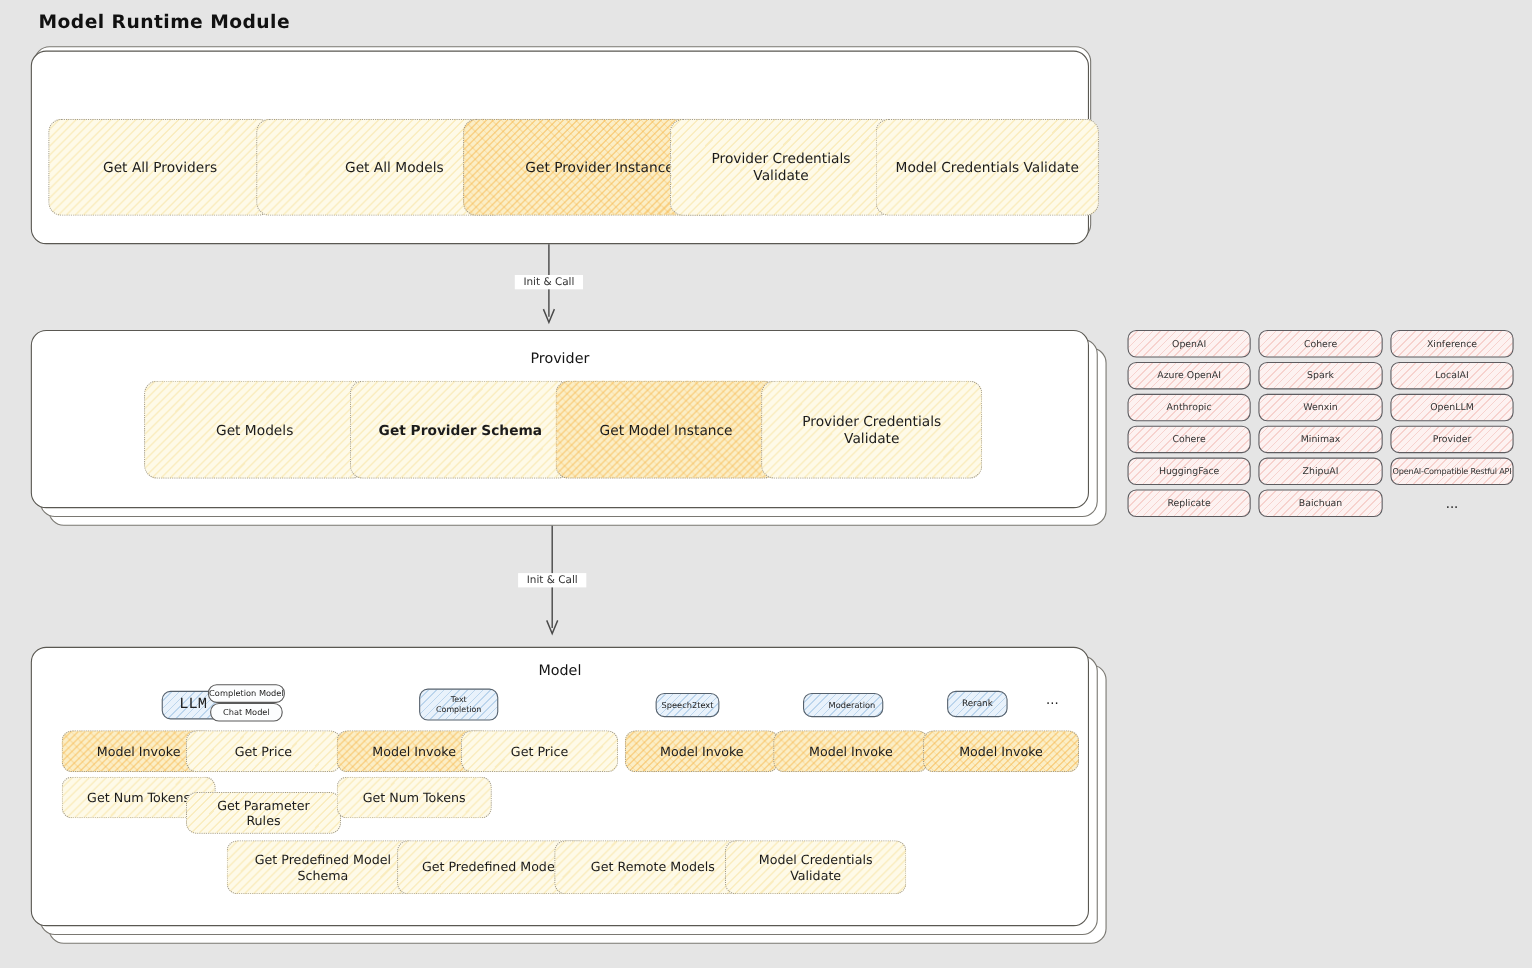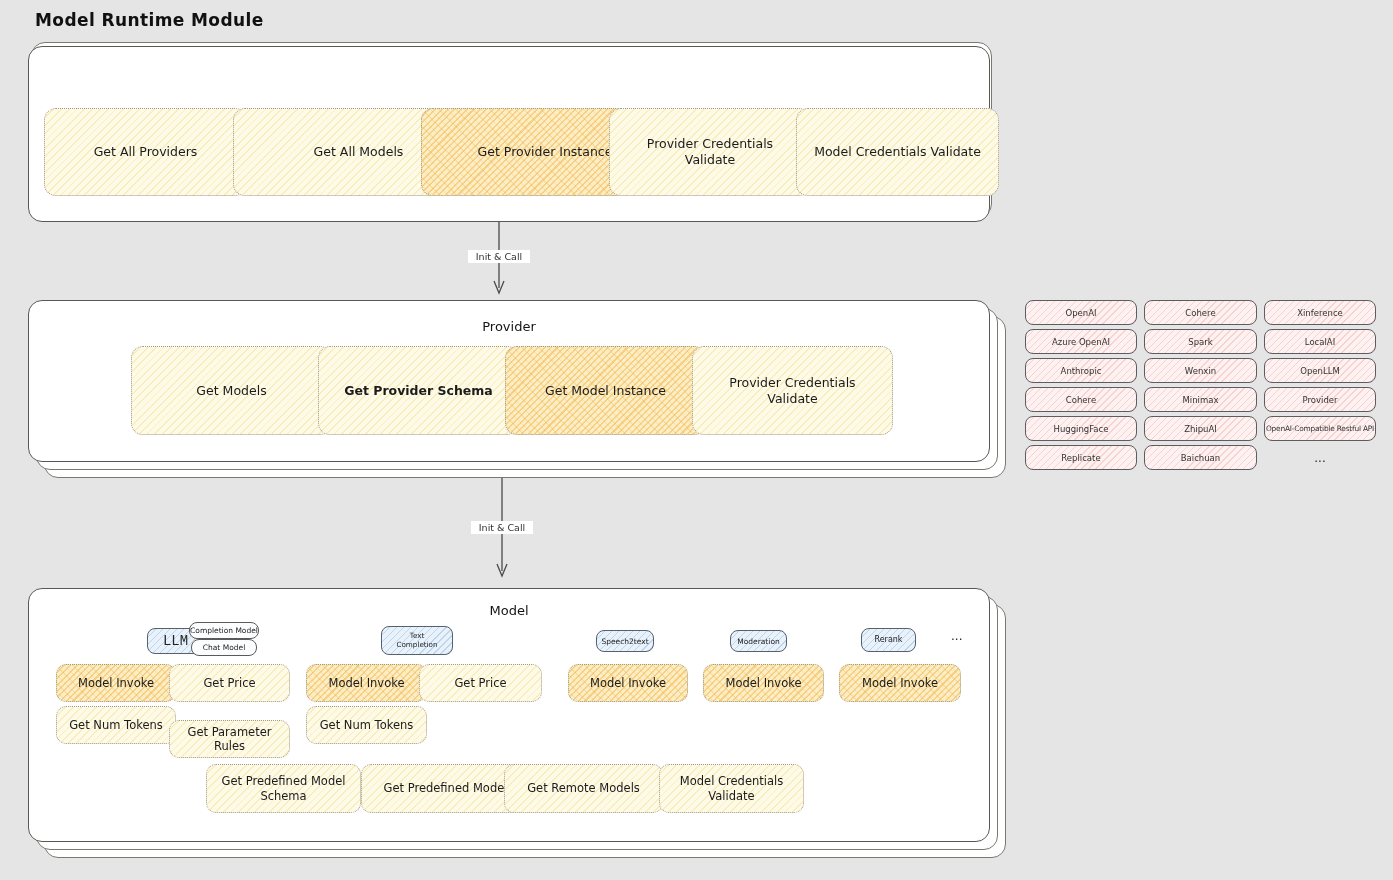--- a/index.html
+++ b/index.html
@@ -14,21 +14,21 @@
   .box-title{position:absolute;left:0;right:0;text-align:center;font-size:13.5px;color:#141414;}
 
   
   .btn{position:absolute;display:flex;align-items:center;justify-content:center;text-align:center;
        border:1.6px dotted #a09a8c;border-radius:12px;font-size:12.5px;line-height:1.25;padding:0 12px;
        background-color:#fefae8;
        background-image:repeating-linear-gradient(135deg, rgba(242,210,110,.35) 0 1.3px, transparent 1.3px 5.5px);}
   .btn.orange{background-color:#fbeec6;
        background-image:repeating-linear-gradient(135deg, rgba(246,178,64,.5) 0 1.5px, transparent 1.5px 4.5px),
                         repeating-linear-gradient(45deg, rgba(246,178,64,.28) 0 1px, transparent 1px 6px);}
-  .btn.small{font-size:11.5px;border-radius:10px;padding:0 6px;}
+  .btn.small{font-size:11.5px;border-radius:10px;padding:0 16px;}
 
   
   .pill{display:flex;align-items:center;justify-content:center;text-align:center;
         border:1.3px solid #5d5c60;border-radius:8px;font-size:8.5px;color:#333;
         background-color:#fdf2f1;
         background-image:repeating-linear-gradient(135deg, rgba(235,150,140,.35) 0 1px, transparent 1px 5px);}
   .grid{position:absolute;display:grid;grid-template-columns:112px 113px 112px;grid-auto-rows:25px;gap:4px 7px;}
   .grid-more{display:flex;align-items:center;justify-content:center;font-size:12px;color:#222;}
 
   
@@ -106,21 +106,21 @@
   <div class="box-back" style="left:44px;top:604px;width:960px;height:252px;"></div>
   <div class="box-back" style="left:36px;top:596px;width:960px;height:252px;"></div>
   <div class="box" style="left:28px;top:588px;width:960px;height:252px;">
     <div class="box-title" style="top:14px;font-size:13px;">Model</div>
 
     <div class="tab" style="left:118px;top:39px;width:55px;height:24px;font-size:14px;font-family:Liberation Mono, monospace;">LLM</div>
     <div class="mini" style="left:160px;top:33px;width:68px;height:15px;">Completion Model</div>
     <div class="mini" style="left:162px;top:50px;width:64px;height:15px;">Chat Model</div>
     <div class="tab" style="left:352px;top:37px;width:54px;height:27px;font-size:7.2px;padding:0 8px;">Text Completion</div>
     <div class="tab" style="left:567px;top:41px;width:56px;height:20px;font-size:7.5px;">Speech2text</div>
-    <div class="tab" style="left:701px;top:41px;width:55px;height:20px;font-size:7.5px;">Moderation</div>
+    <div class="tab" style="left:701px;top:41px;width:55px;height:20px;font-size:7.5px;padding-left:16px;">Moderation</div>
     <div class="tab" style="left:832px;top:39px;width:53px;height:22px;">Rerank</div>
     <div class="more-text" style="left:922px;top:40px;">...</div>
 
     <div class="btn small orange" style="left:27px;top:75px;width:106px;height:36px;">Model Invoke</div>
     <div class="btn small" style="left:140px;top:75px;width:107px;height:36px;">Get Price</div>
     <div class="btn small orange" style="left:277px;top:75px;width:107px;height:36px;">Model Invoke</div>
     <div class="btn small" style="left:390px;top:75px;width:109px;height:36px;">Get Price</div>
     <div class="btn small orange" style="left:539px;top:75px;width:106px;height:36px;">Model Invoke</div>
     <div class="btn small orange" style="left:674px;top:75px;width:107px;height:36px;">Model Invoke</div>
     <div class="btn small orange" style="left:810px;top:75px;width:108px;height:36px;">Model Invoke</div>

